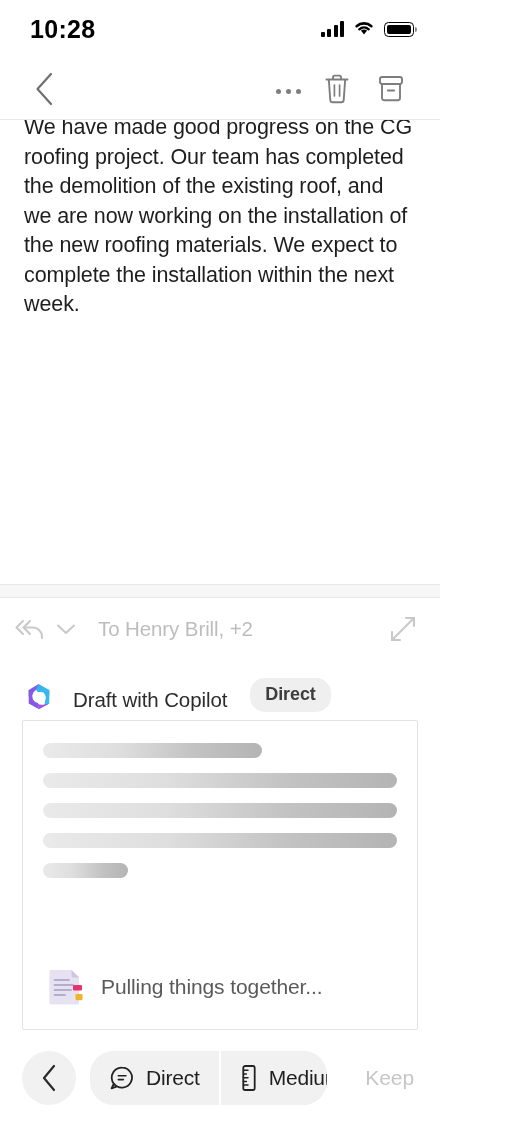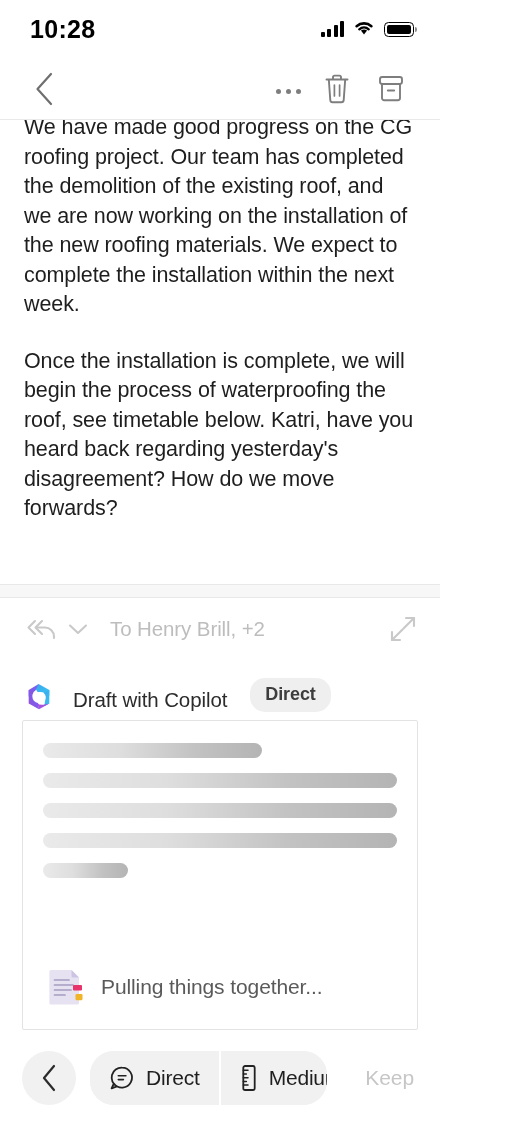--- a/index.html
+++ b/index.html
@@ -110,21 +110,21 @@
     border-top: 1px solid #e8e8e8;
     border-bottom: 1px solid #e8e8e8;
   }
 
   
   .reply-head {
     flex: 0 0 62px;
     height: 62px;
     display: flex;
     align-items: center;
-    padding: 0 22px 0 24px;
+    padding: 0 22px 0 12px;
     gap: 10px;
   }
   .reply-all-icon { color: #c9c9c9; display: flex; align-items: center; }
   .chev-down { color: #c9c9c9; display: flex; align-items: center; }
   .to-line {
     font-size: 20.5px;
     color: #bdbdbd;
     margin-left: 12px;
     flex: 1 1 auto;
     letter-spacing: -0.1px;
@@ -293,21 +293,20 @@
         <rect x="4" y="4" width="22" height="7" rx="2.2" stroke="#7e7e7e" stroke-width="1.9" fill="none"></rect>
         <path d="M6 11 V25 a2.2 2.2 0 0 0 2.2 2.2 h13.6 A2.2 2.2 0 0 0 24 25 V11" stroke="#7e7e7e" stroke-width="1.9" fill="none" stroke-linejoin="round"></path>
         <path d="M11.8 17.5 H18.2" stroke="#7e7e7e" stroke-width="1.8" stroke-linecap="round"></path>
       </svg>
     </div>
   </div>
 
   <div class="mail-scroll">
     <div class="mail-body">
       <p class="para-first">We have made good progress on the CG roofing project. Our team has completed the demolition of the existing roof, and we are now working on the installation of the new roofing materials. We expect to complete the installation within the next week.</p>
-      <p class="para-gap">Once the installation is complete, we will begin the process of waterproofing the roof, see timetable below. Katri, have you heard back regarding yesterday's disagreement? How do we move forwards?</p>
 
     </div>
   </div>
 
   <div class="band"></div>
 
   <div class="reply-head">
     <span class="reply-all-icon">
       <svg width="34" height="26" viewBox="0 0 34 26">
         <path d="M11 5 L4.5 11.5 L11 18" stroke="#c9c9c9" stroke-width="2.1" fill="none" stroke-linecap="round" stroke-linejoin="round"></path>

